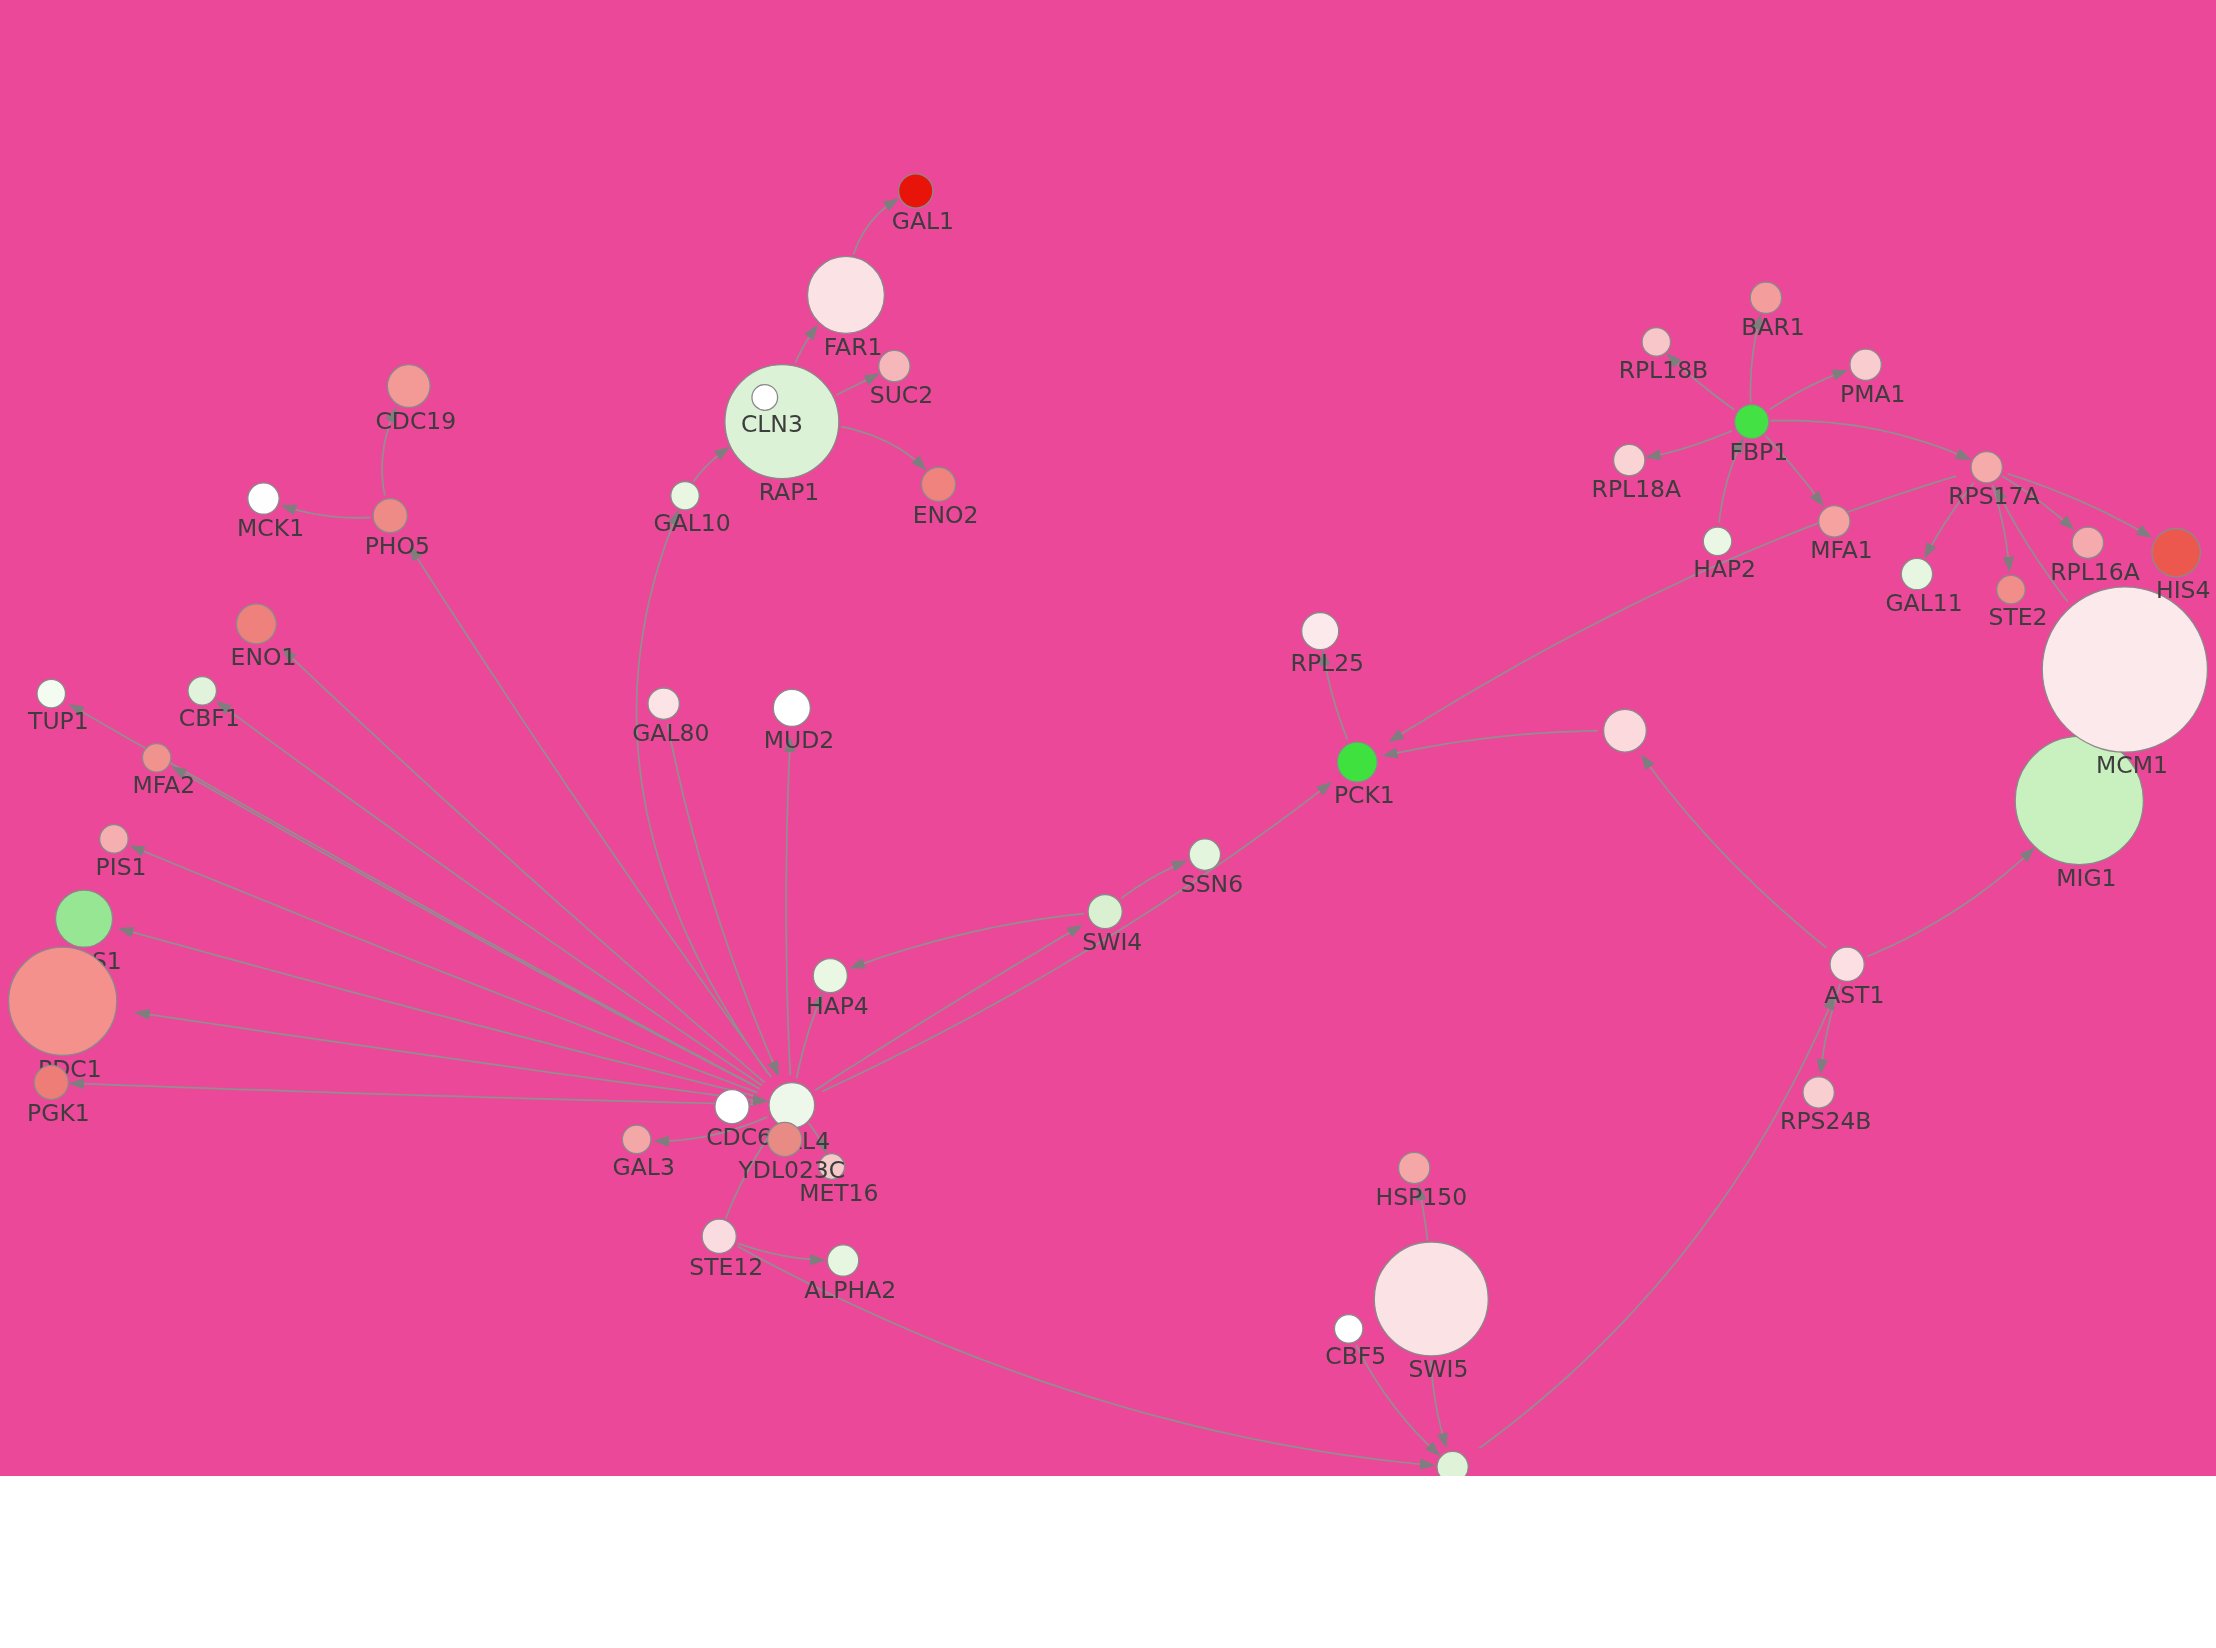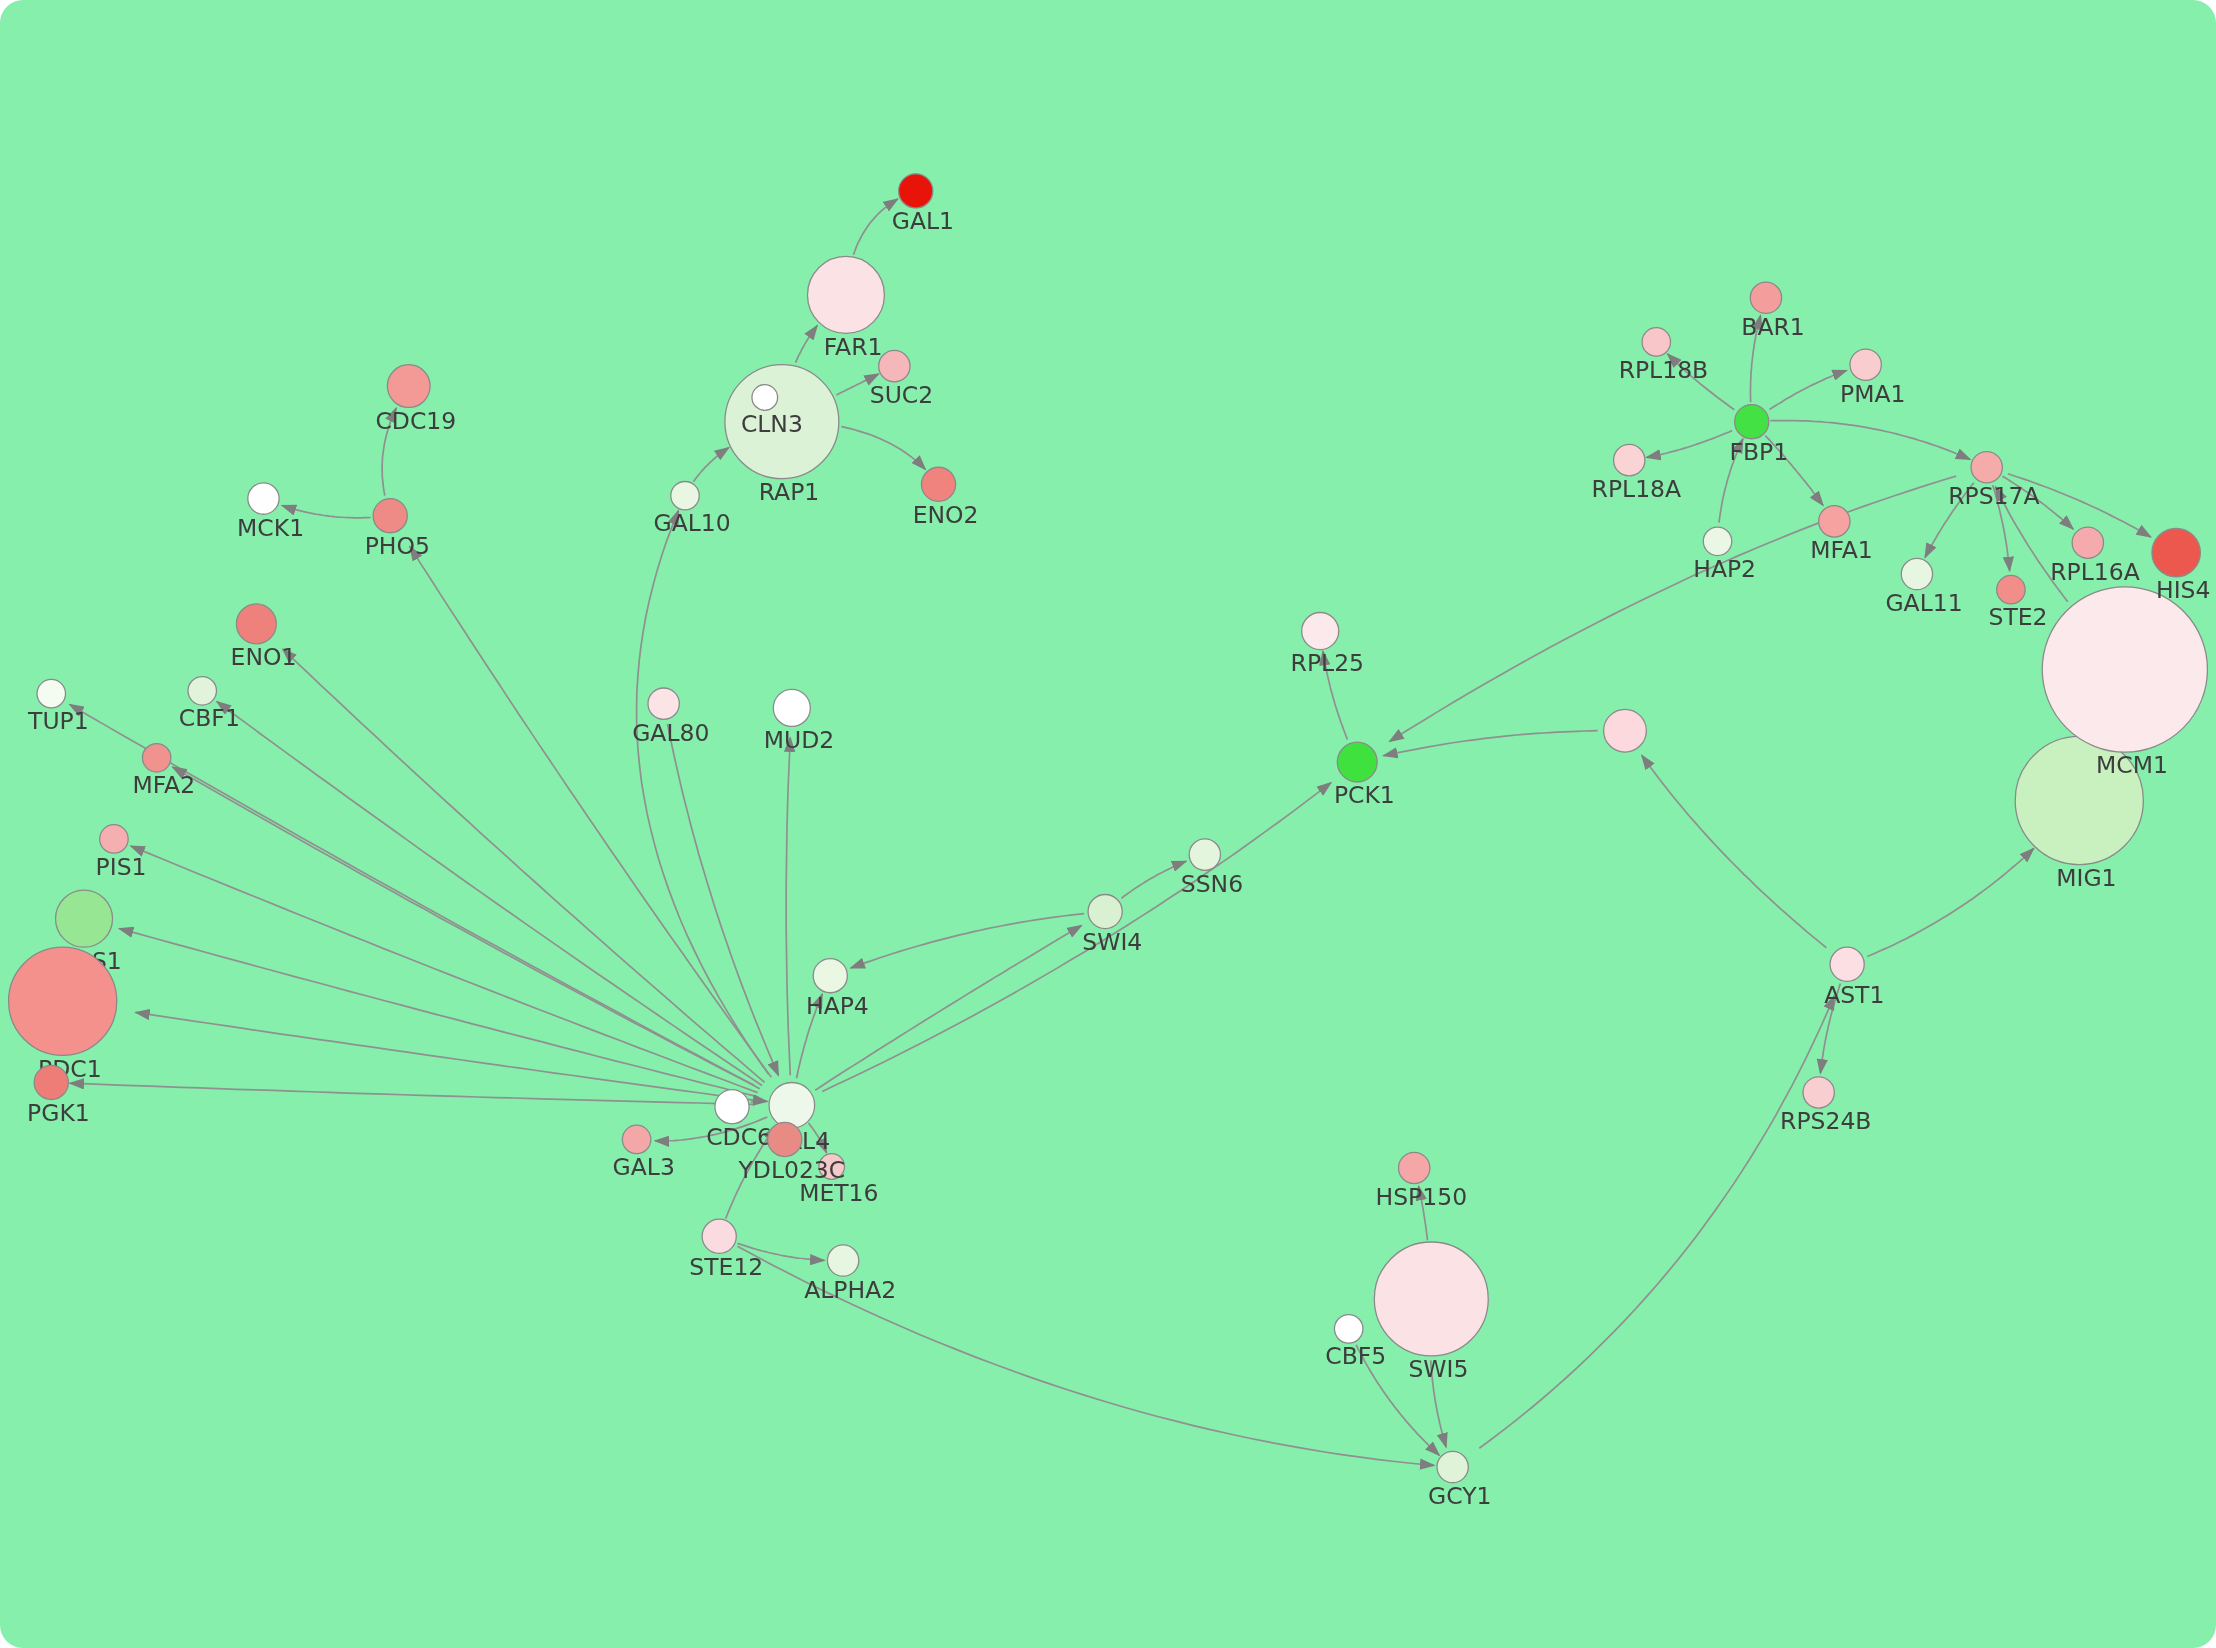--- a/index.html
+++ b/index.html
@@ -1,16 +1,16 @@
 <!DOCTYPE html>
 <html style="font-size:12.4px"><head>
 <meta charset="utf-8">
 <style>
   html,body{margin:0;padding:0;background:#ffffff;}
-  .canvas-wrap{width:2216px;height:1648px;overflow:hidden;background:#86efac;border-radius:23px;}
+  .canvas-wrap{width:2216px;height:1476px;overflow:hidden;background:#ec4899;}
   svg{display:block;}
   .edge{fill:none;stroke:#909090;stroke-width:1.2px;}
   .node{stroke:#8a8a8a;stroke-width:0.9px;cursor:pointer;}
   .lbl{font-family:"DejaVu Sans", sans-serif;font-size:16.5px;fill:#3d3d3d;}
 </style>
 </head>
 <body>
 
 <div class="canvas-wrap">
   <svg id="graph" width="2216" height="1648" viewBox="0 0 1556 1157" preserveAspectRatio="xMidYMid meet" xmlns="http://www.w3.org/2000/svg">

